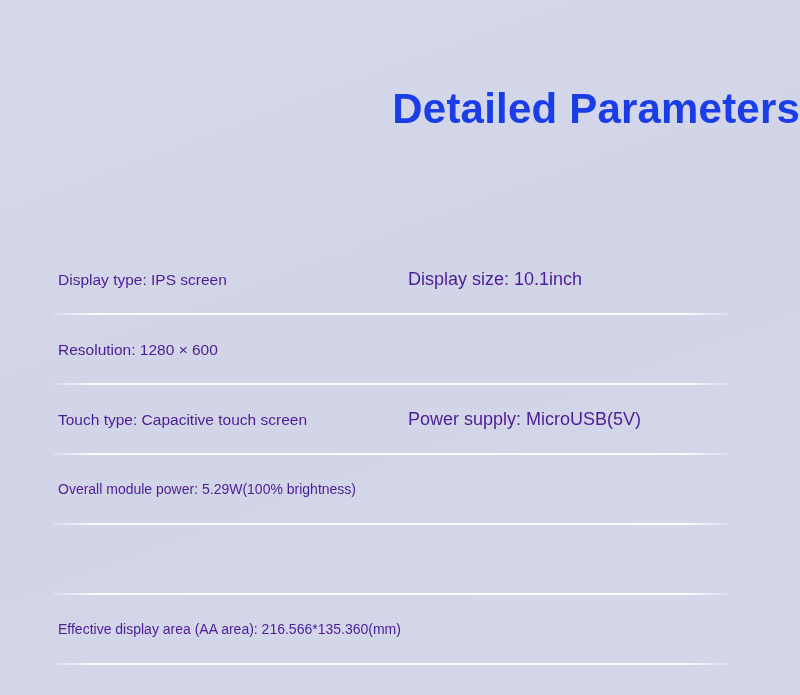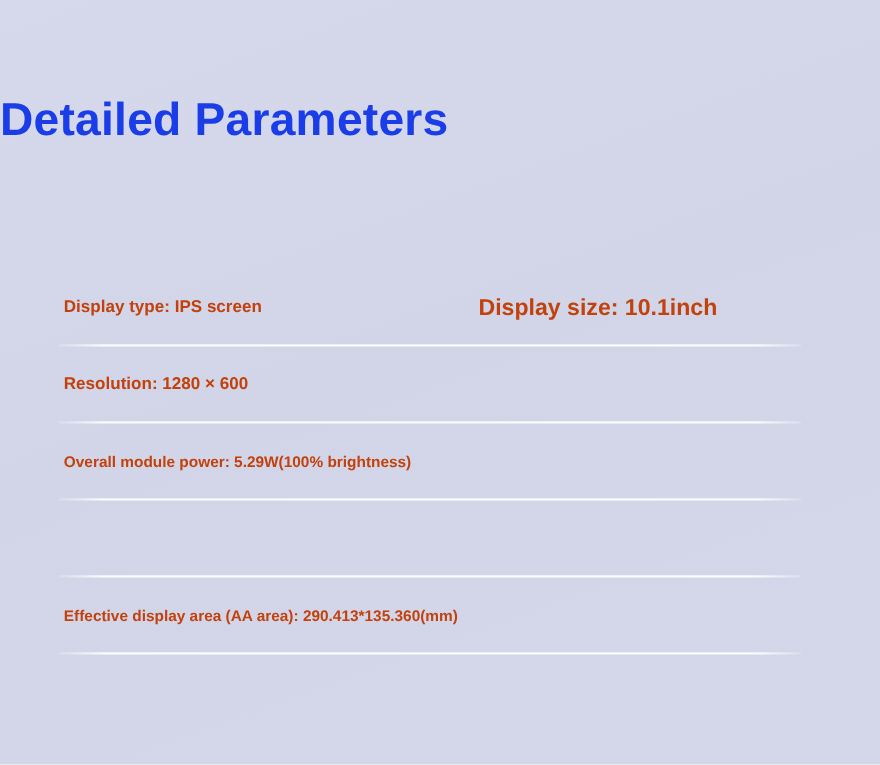--- a/index.html
+++ b/index.html
@@ -19,21 +19,21 @@
     width: 800px;
     height: 695px;
     box-sizing: border-box;
   }
 
   .page-title {
     position: absolute;
     top: 86px;
     left: 0;
     width: 800px;
-    text-align: left;
+    text-align: right;
     font-size: 42px;
     font-weight: bold;
     color: #1a3de8;
     letter-spacing: 0.2px;
     line-height: 1.1;
   }
 
   .spec-table {
     position: absolute;
     top: 245px;
@@ -51,40 +51,39 @@
     position: absolute;
     left: 53px;
     width: 675px;
     height: 2px;
     bottom: 0;
     background: linear-gradient(to right, rgba(255,255,255,0.15), rgba(255,255,255,0.92) 6%, rgba(255,255,255,0.92) 94%, rgba(255,255,255,0.2));
   }
 
   .cell {
     position: absolute;
-    color: #c2410c;
-    font-weight: bold;
+    color: #4c1d95;
+    font-weight: normal;
     line-height: 1.22;
   }
 
   .cell-left {
     left: 58px;
     width: 340px;
     font-size: 15.5px;
     top: 50%;
     transform: translateY(-50%);
   }
 
   .cell-right {
     left: 408px;
     width: 330px;
-    font-size: 21px;
+    font-size: 18px;
     top: 50%;
     transform: translateY(-50%);
-    margin-left: 27px;
   }
 
   .cell-full {
     left: 58px;
     width: 690px;
     font-size: 14px;
     top: 50%;
     transform: translateY(-50%);
   }
 </style>
@@ -101,29 +100,34 @@
       <div class="cell cell-left">Display type: IPS screen</div>
       <div class="cell cell-right">Display size: 10.1inch</div>
       <div class="divider"></div>
     </div>
 
     <div class="spec-row">
       <div class="cell cell-left">Resolution: 1280 × 600</div>
       <div class="divider"></div>
     </div>
 
+    <div class="spec-row">
+      <div class="cell cell-left">Touch type: Capacitive touch screen</div>
+      <div class="cell cell-right">Power supply: MicroUSB(5V)</div>
+      <div class="divider"></div>
+    </div>
 
     <div class="spec-row">
       <div class="cell cell-full">Overall module power: 5.29W(100% brightness)</div>
       <div class="divider"></div>
     </div>
 
     <div class="spec-row">
       <div class="divider"></div>
     </div>
 
     <div class="spec-row">
-      <div class="cell cell-full">Effective display area (AA area): 290.413*135.360(mm)</div>
+      <div class="cell cell-full">Effective display area (AA area): 216.566*135.360(mm)</div>
       <div class="divider"></div>
     </div>
 
   </div>
 </div>
 
 </body></html>

